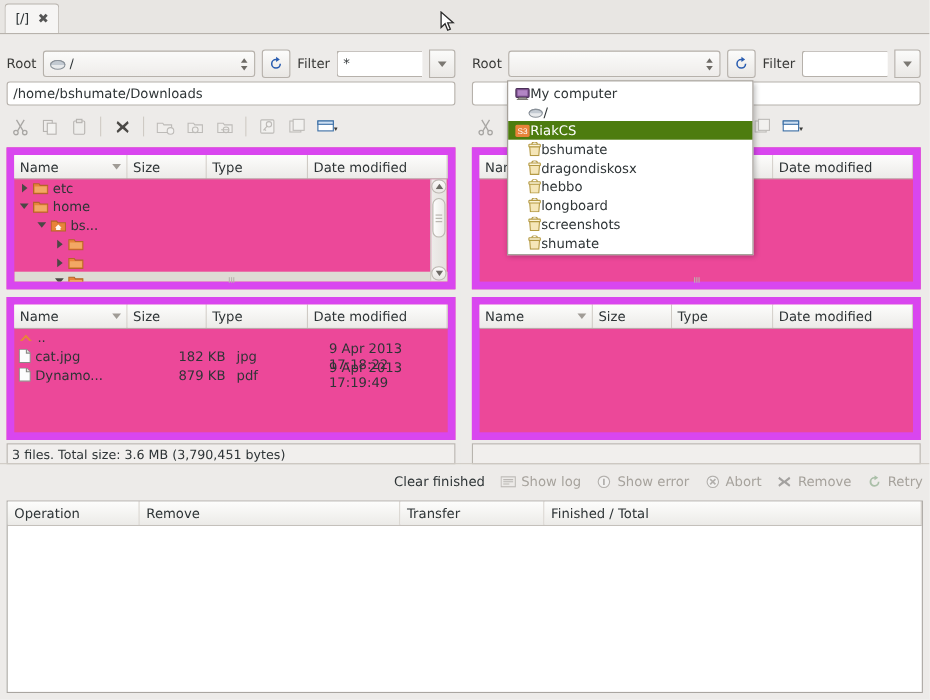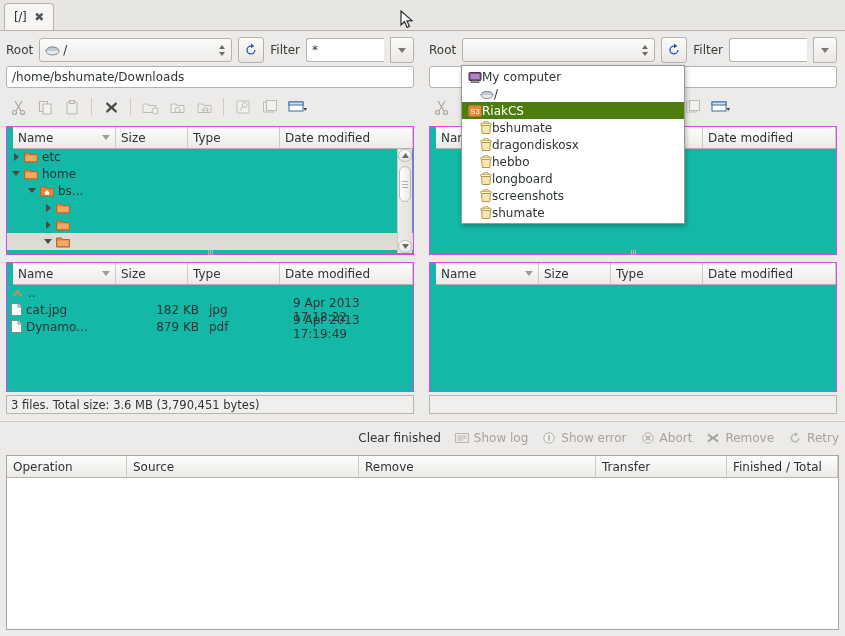--- a/index.html
+++ b/index.html
@@ -31,21 +31,21 @@
   .tab-label { font-size: 12px; color: #2e3436; letter-spacing: -0.4px; }
   .tab-close {
     font-size: 12px; color: #555; font-weight: bold; line-height: 1;
     cursor: pointer;
   }
 
   
   .cursor { position: absolute; left: 400px; top: 10px; width: 14px; height: 20px; }
 
   
-  .panes { position: absolute; left: 0; top: 32px; width: 845px; height: 388px; }
+  .panes { position: absolute; left: 0; top: 40px; width: 845px; height: 388px; }
   .pane { position: absolute; top: 0; width: 420px; height: 388px; }
   .pane.left { left: 0; }
   .pane.right { left: 423px; }
   .splitter-v {
     position: absolute; left: 419px; top: 0; width: 5px; height: 388px;
     background: #edebe9;
   }
 
   
   .root-row {
@@ -104,24 +104,23 @@
   }
   .tb {
     width: 24px; height: 24px; display: flex; align-items: center; justify-content: center;
     cursor: pointer; border-radius: 3px;
   }
   .tb.disabled { opacity: 0.42; }
   .tb-sep { width: 1px; height: 18px; background: #cfcac4; margin: 0 4px; }
 
   
   .view {
-    position: absolute; background: #14b8a6;
-    border: 1px solid #d946ef;
+    position: absolute; background: #ec4899;
+    border: 7px solid #d946ef;
     box-sizing: border-box;
-    padding-left: 6px;
   }
   .view-tree { left: 6px; top: 94px; right: 6px; height: 129px; }
   .view-list { left: 6px; top: 230px; right: 6px; height: 130px; }
 
   .hdr {
     display: flex; height: 21px;
     background: linear-gradient(#fdfdfc,#e9e7e4);
     border-bottom: 1px solid #b6b1ab;
   }
   .hdr > div {
@@ -748,21 +747,20 @@
         <div class="qbtn disabled">
           <svg width="14" height="12" viewBox="0 0 14 12" style="flex: 0 0 auto; opacity: 0.45;">
             <path d="M11.5,6 A4.5,4.5 0 1 1 7,1.6 L7,0 L10.4,2.4 L7,4.6 L7,3.1 A2.9,2.9 0 1 0 10,6 Z" fill="#5a8a5a"></path>
           </svg>
           <span>Retry</span>
         </div>
       </div>
     <div class="qtable">
       <div class="qhdr">
         <div style="width:120px">Operation</div>
-        <div style="width:232px">Source</div>
         <div style="width:237px">Remove</div>
         <div style="width:131px">Transfer</div>
         <div style="flex:1">Finished / Total</div>
       </div>
       <div class="rows" style="top:21px"></div>
     </div>
   </div>
 
 </div>
 

